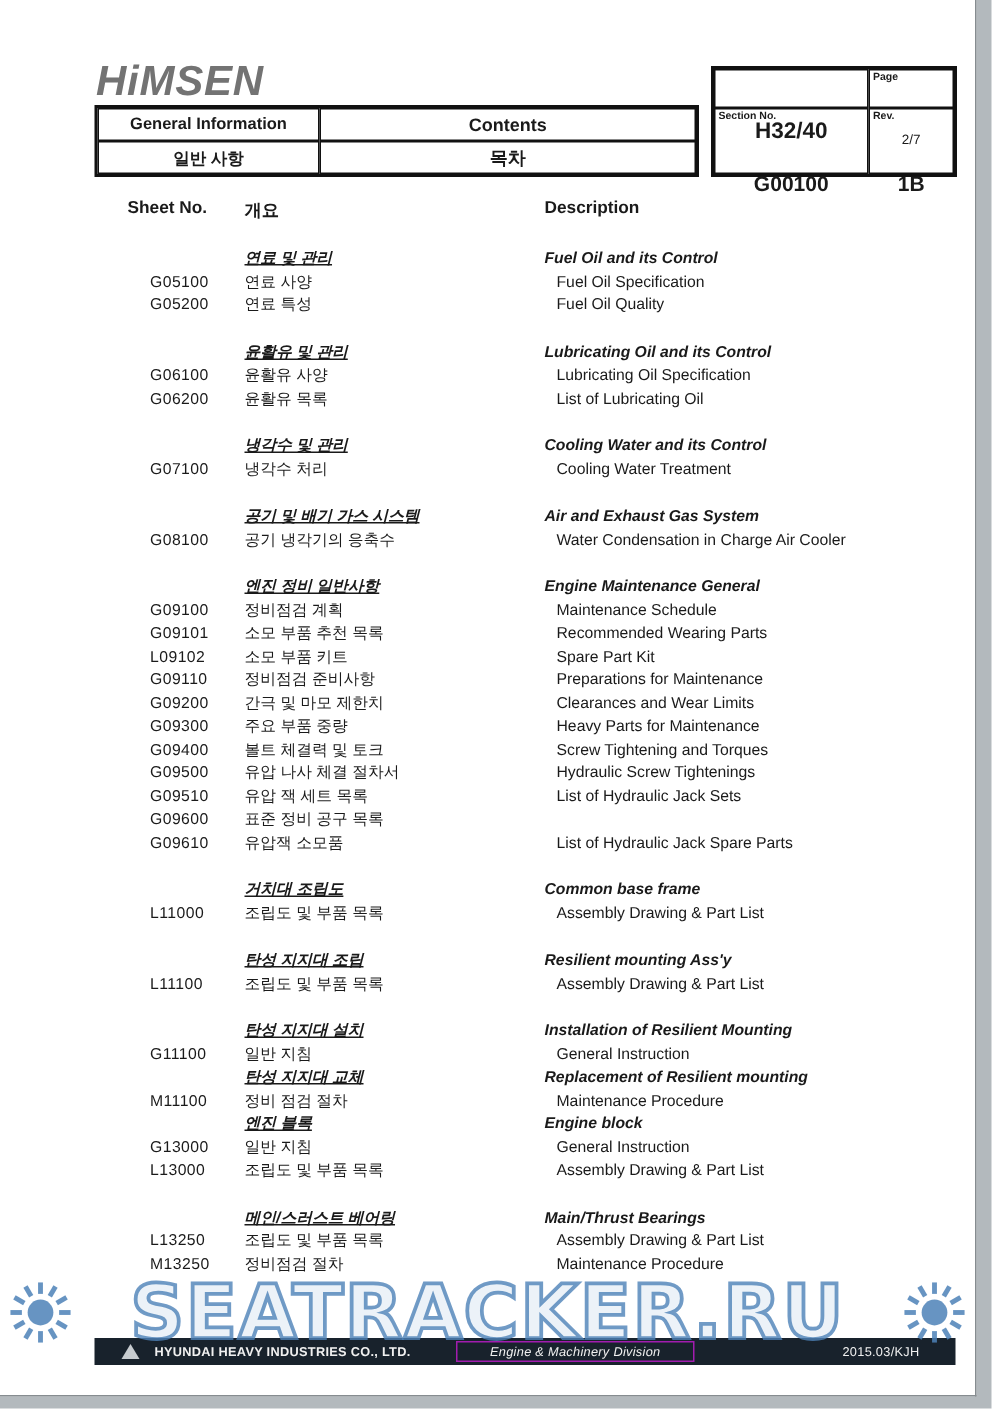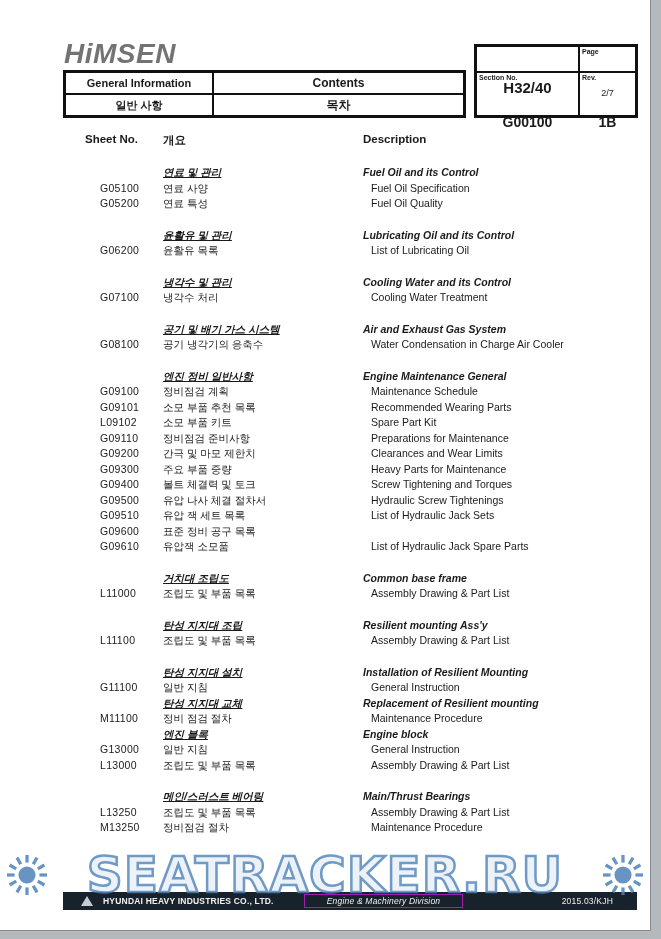--- a/index.html
+++ b/index.html
@@ -150,20 +150,25 @@
             <span class="c-sheet">G05200</span>
             <span class="c-ko">연료 특성</span>
             <span class="c-en ind">Fuel Oil Quality</span>
           </div>
         </div>
         <div class="toc-section gap">
           <div class="line">
             <span class="c-sheet"></span>
             <span class="c-ko sec-ko">윤활유 및 관리</span>
             <span class="c-en sec-en">Lubricating Oil and its Control</span>
+          </div>
+          <div class="line">
+            <span class="c-sheet">G06100</span>
+            <span class="c-ko">윤활유 사양</span>
+            <span class="c-en ind">Lubricating Oil Specification</span>
           </div>
           <div class="line">
             <span class="c-sheet">G06200</span>
             <span class="c-ko">윤활유 목록</span>
             <span class="c-en ind">List of Lubricating Oil</span>
           </div>
         </div>
         <div class="toc-section gap">
           <div class="line">
             <span class="c-sheet"></span>

